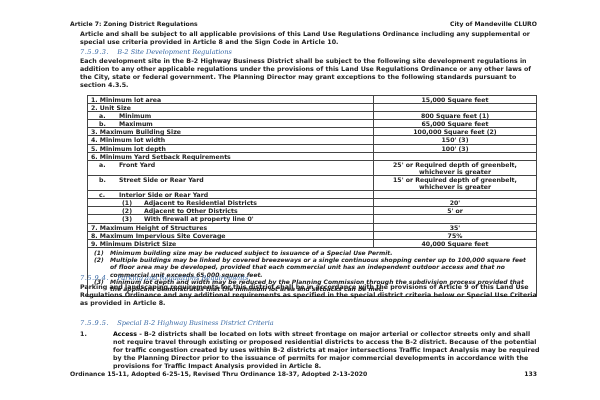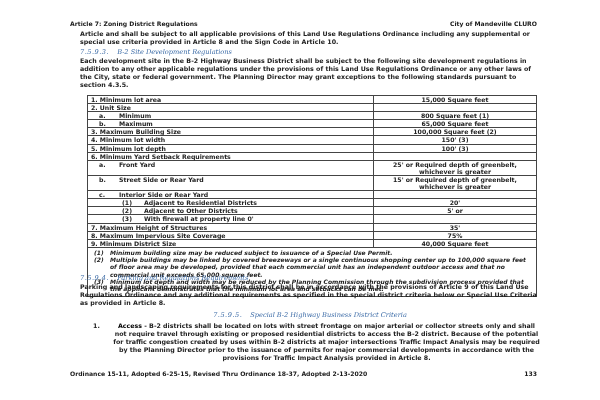--- a/index.html
+++ b/index.html
@@ -145,21 +145,21 @@
     </tbody>
   </table>
 
   <div class="body" style="top:274px;">
     <div class="heading">
       <span class="num">7.5.9.4.</span><span>Parking and Regulations Requirements</span>
     </div>
     <p class="para">Parking and landscaping requirements for this district shall be in accordance with the provisions of Article 9 of this Land Use Regulations Ordinance and any additional requirements as specified in the special district criteria below or Special Use Criteria as provided in Article 8.</p>
   </div>
 
-  <div class="body" style="top:311px;text-align:center;">
+  <div class="body" style="top:319px;">
     <div class="heading">
       <span class="num">7.5.9.5.</span><span>Special B-2 Highway Business District Criteria</span>
     </div>
     <div class="list-item" style="margin-top:2px;">
       <span class="n">1.</span>
       <span><b class="term">Access</b><span> - B-2 districts shall be located on lots with street frontage on major arterial or collector streets only and shall not require travel through existing or proposed residential districts to access the B-2 district. Because of the potential for traffic congestion created by uses within B-2 districts at major intersections Traffic Impact Analysis may be required by the Planning Director prior to the issuance of  permits for major commercial developments in accordance with the provisions for Traffic Impact Analysis provided in Article 8.</span></span>
     </div>
   </div>
 
   <div class="running-footer">

